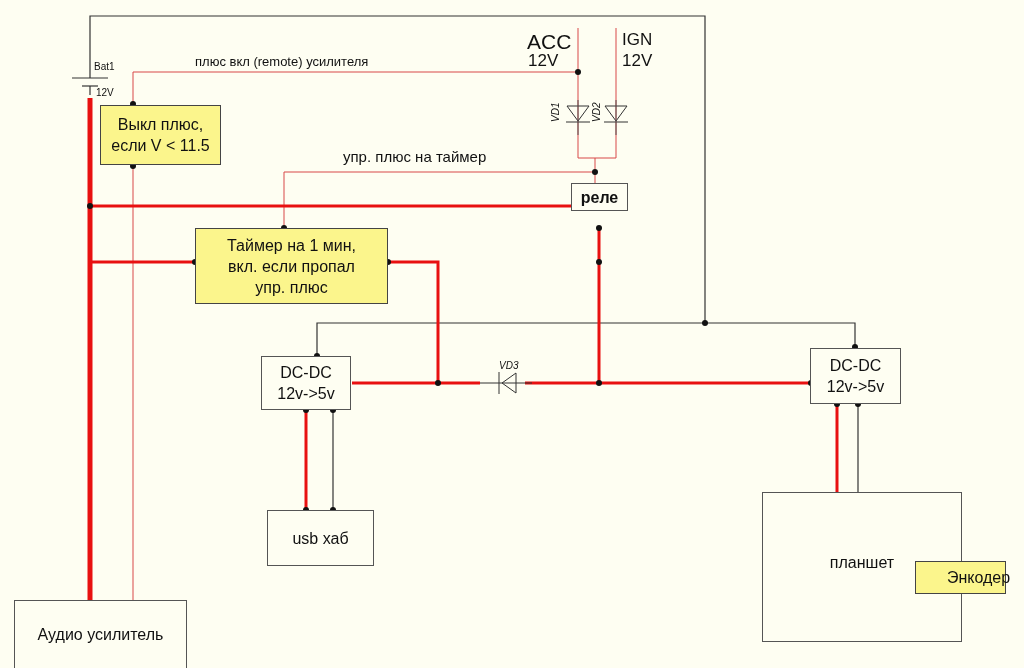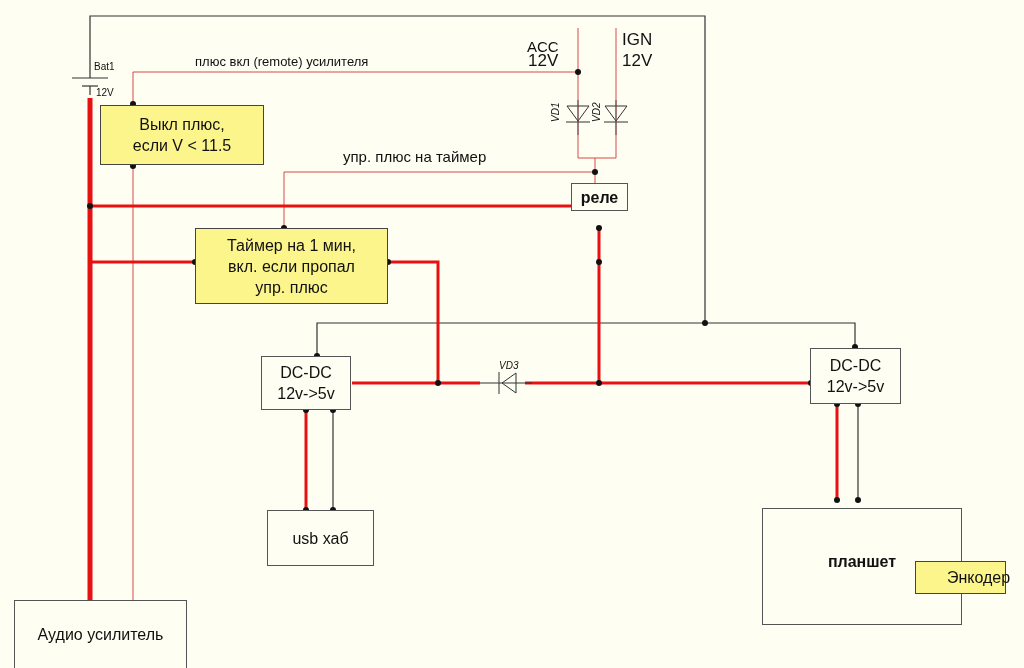--- a/index.html
+++ b/index.html
@@ -96,33 +96,33 @@
     <circle cx="837" cy="404" r="3"></circle>
     <circle cx="858" cy="404" r="3"></circle>
     <circle cx="837" cy="500" r="3"></circle>
     <circle cx="858" cy="500" r="3"></circle>
   </g>
 </svg>
 
 <span class="lbl small" style="left:94px;top:61px;">Bat1</span>
 <span class="lbl small" style="left:96px;top:87px;">12V</span>
 
-<span class="lbl" style="left:527px;top:30px;font-size:15px;margin-top:8px;">ACC</span>
+<span class="lbl" style="left:527px;top:30px;font-size:21px;">ACC</span>
 <span class="lbl" style="left:528px;top:51px;font-size:17px;">12V</span>
 <span class="lbl" style="left:622px;top:30px;font-size:17px;">IGN</span>
 <span class="lbl" style="left:622px;top:51px;font-size:17px;">12V</span>
 
 <span class="lbl" style="left:195px;top:54px;font-size:13px;">плюс вкл (remote) усилителя</span>
 <span class="lbl" style="left:343px;top:148px;font-size:15px;">упр. плюс на таймер</span>
 
 <span class="lbl small italic" style="left:550px;top:98px;transform:rotate(-90deg);transform-origin:left top;top:122px;">VD1</span>
 <span class="lbl small italic" style="left:591px;top:122px;transform:rotate(-90deg);transform-origin:left top;">VD2</span>
 <span class="lbl small italic" style="left:499px;top:360px;">VD3</span>
 
-<div class="box yellow" style="left:100px;top:105px;width:164px;height:60px;">
+<div class="box yellow" style="left:100px;top:105px;width:121px;height:60px;">
   <div>
       <div>Выкл плюс,</div>
   <div>если V &lt; 11.5</div>
     </div>
 </div>
 
 <div class="box" style="left:571px;top:183px;width:57px;height:28px;font-weight:bold;">
   <span>реле</span>
 </div>
 
@@ -145,21 +145,21 @@
   <div>
       <div>DC-DC</div>
   <div>12v-&gt;5v</div>
     </div>
 </div>
 
 <div class="box" style="left:267px;top:510px;width:107px;height:56px;">
   <span>usb хаб</span>
 </div>
 
-<div class="box" style="left:762px;top:508px;width:200px;height:117px;font-weight:bold;">
+<div class="box" style="left:762px;top:492px;width:200px;height:150px;">
   <span style="margin-top:-10px;">планшет</span>
 </div>
 
 <div class="box yellow" style="left:915px;top:561px;width:91px;height:33px;padding-left:36px;">
   <span>Энкодер</span>
 </div>
 
 <div class="box" style="left:14px;top:600px;width:173px;height:69px;">
   <span>Аудио усилитель</span>
 </div>

